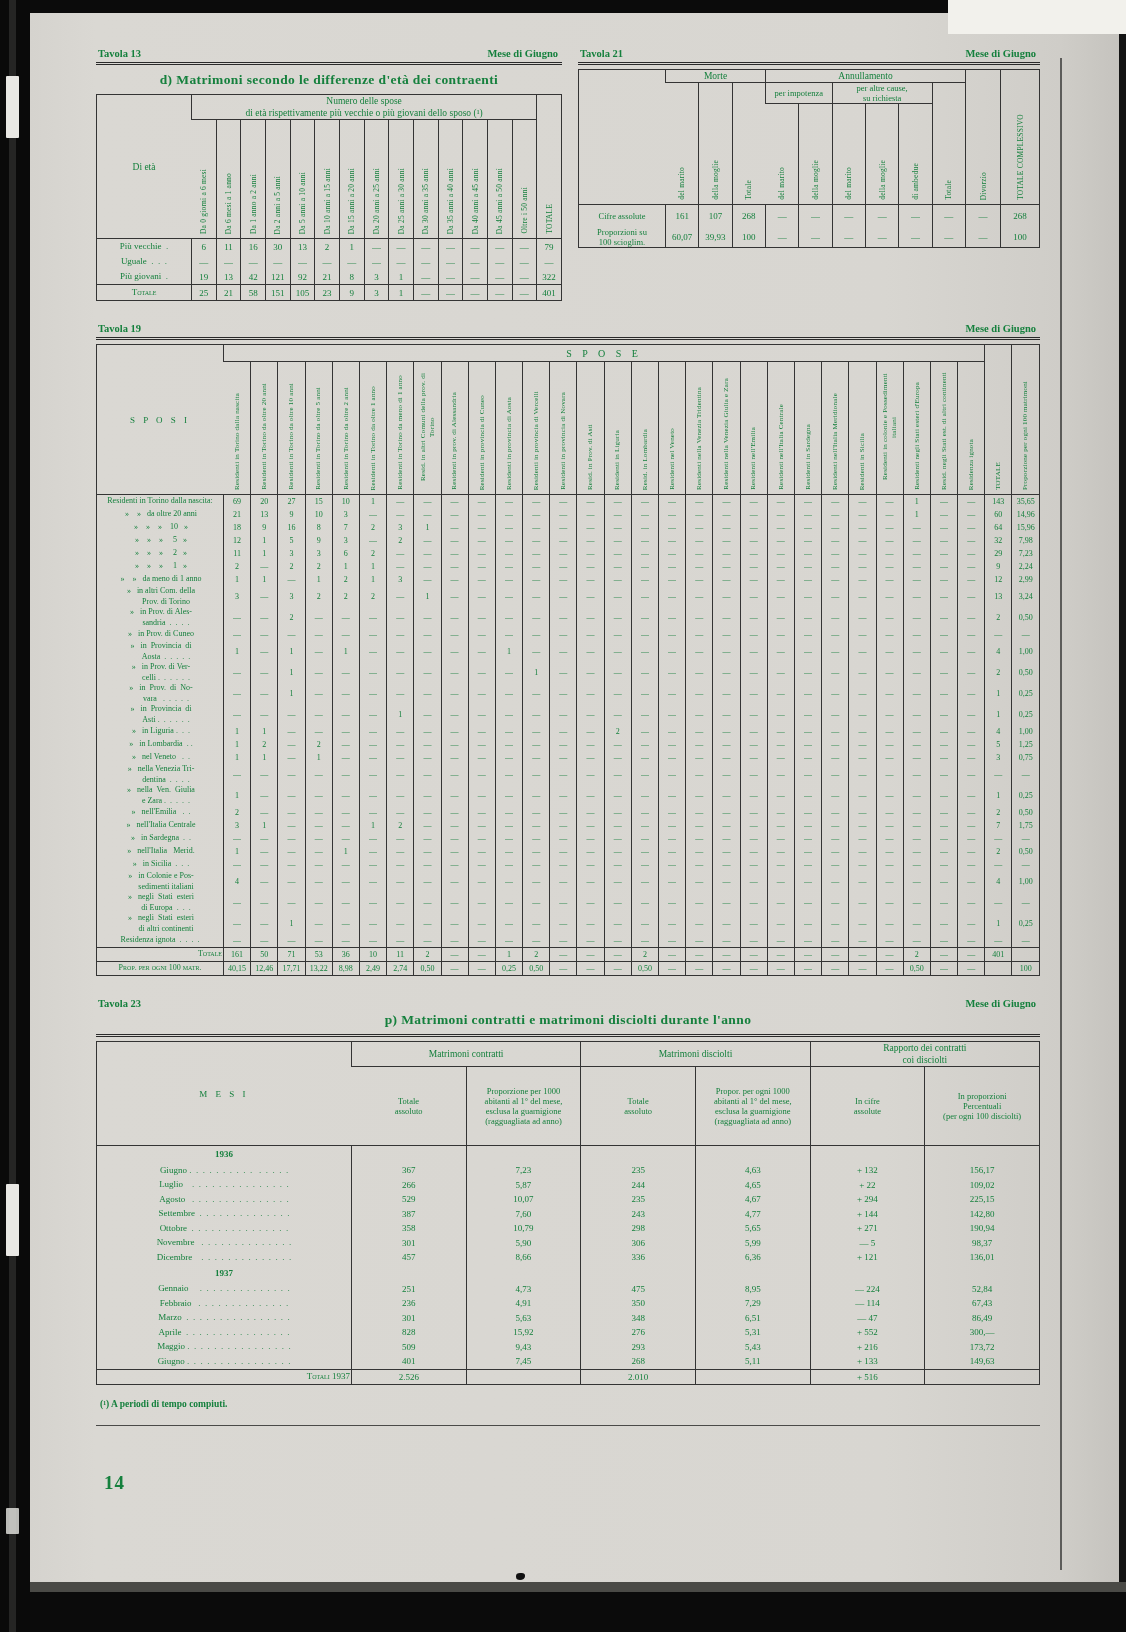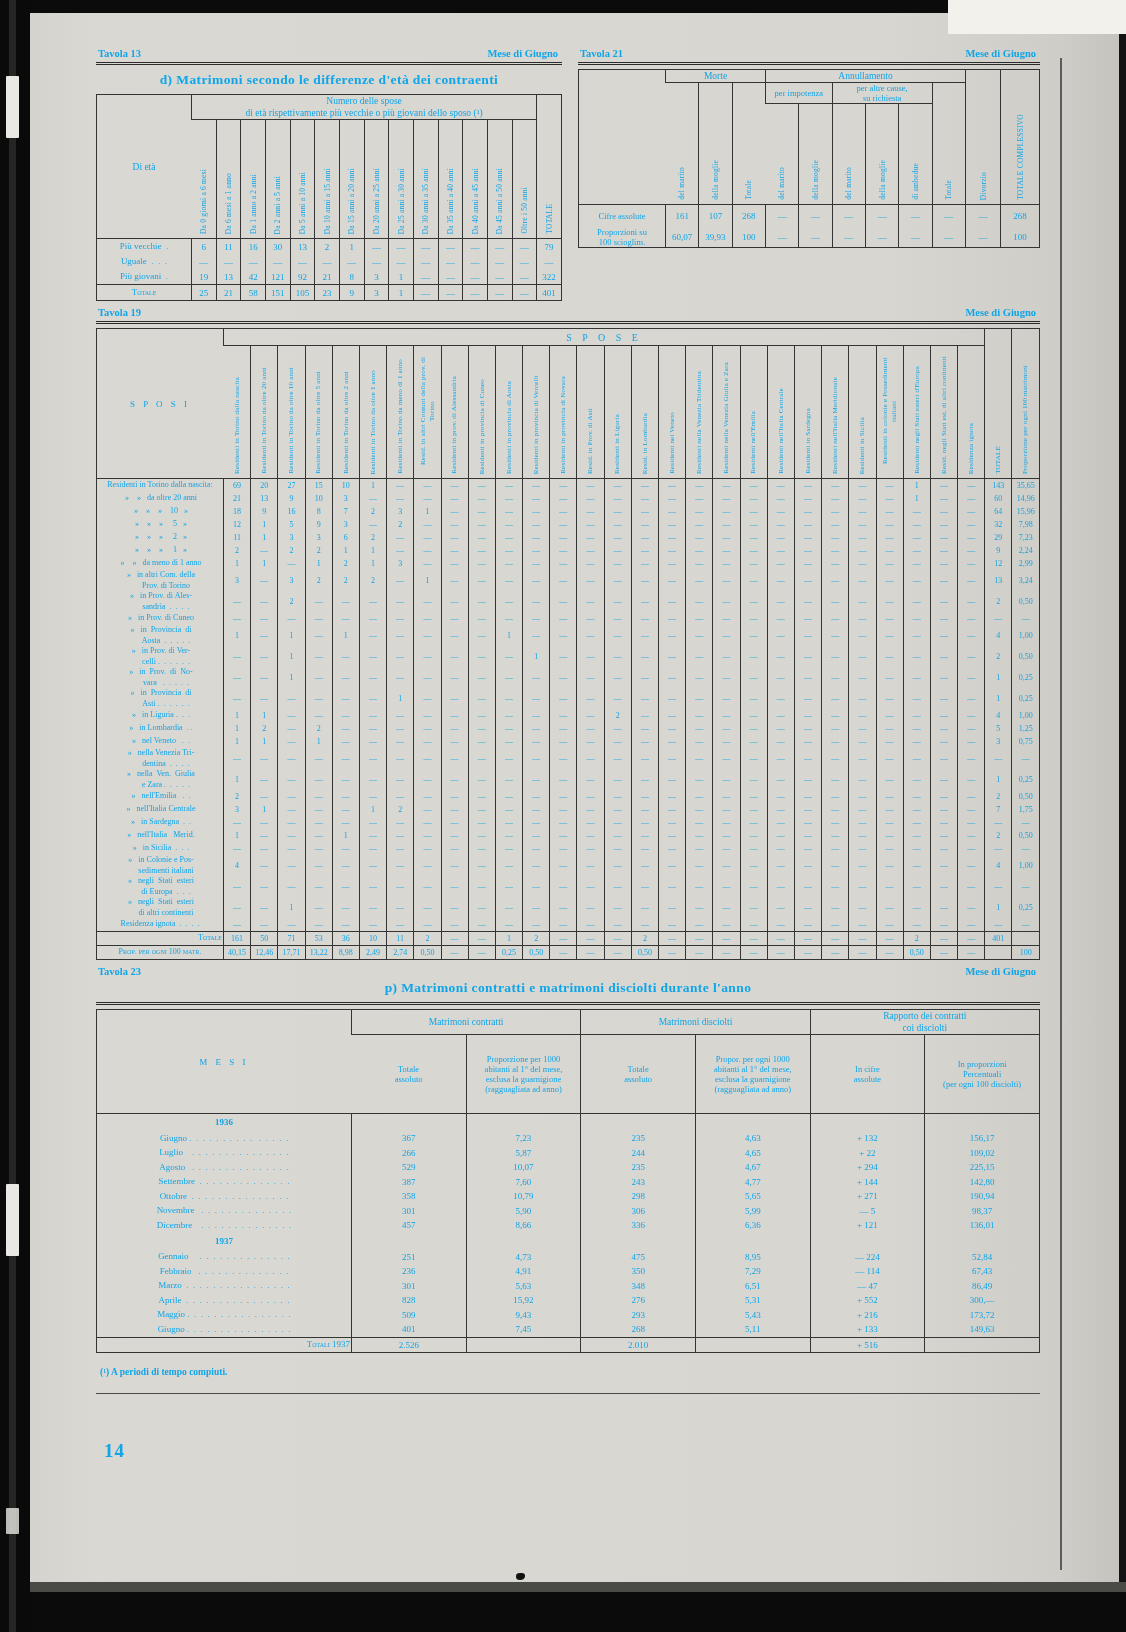--- a/index.html
+++ b/index.html
@@ -1,17 +1,17 @@
 <!DOCTYPE html>
 <html><head>
 <meta charset="utf-8">
 <style>
   html,body{margin:0;padding:0;background:#000;}
   .page{position:relative;width:1126px;height:1632px;background:#101010;overflow:hidden;
-        font-family:"Liberation Serif",serif;color:#0ea5e9;}
+        font-family:"Liberation Serif",serif;color:#15803d;}
   
   .film{position:absolute;left:0;top:0;width:30px;height:100%;background:#0a0a0a;z-index:5;}
   .filmline{position:absolute;left:9px;top:0;width:7px;height:100%;background:#3c3c3a;opacity:.55;}
   .mark{position:absolute;left:6px;width:13px;background:#e9e8e4;border-radius:1px;}
   .topbar{position:absolute;left:0;top:0;width:100%;height:13px;background:#0b0b0b;z-index:4;}
   .notch{position:absolute;right:0;top:0;width:178px;height:34px;background:#f2f1ec;z-index:6;}
   .paper{position:absolute;left:30px;top:12px;width:1096px;height:1578px;
          background:linear-gradient(90deg,#d5d3ce 0,#dad8d3 6%,#d8d6d1 78%,#cfcdc8 94%,#c4c2bd 100%);}
   .pageedge{position:absolute;right:64px;top:58px;height:1512px;width:2px;background:#1e1e1e;opacity:.65;z-index:3;}
   .rightdark{position:absolute;right:0;top:0;width:7px;height:100%;background:#141414;z-index:4;}
@@ -63,21 +63,21 @@
   .t23table td{font-size:9px;height:14.5px;}
   .t23table .rlab{font-size:9px;}
   .rl23{width:252px;}
   .t23table .subg{height:78px;vertical-align:middle;}
   tr.year td{font-weight:bold;text-align:center;height:17px;}
   .tright{text-align:right !important;padding-right:34px;font-variant:small-caps;font-weight:bold;}
 
   .footnote{font-weight:bold;font-size:9.5px;margin:14px 0 0 4px;}
   .endrule{border-top:1px solid #4a4a48;margin-top:16px;}
   .pageno{font-weight:bold;font-size:19px;margin:46px 0 0 8px;letter-spacing:1px;}
-  .secgap{margin-top:6px;}
+  .secgap{margin-top:22px;}
   .toprow{display:flex;gap:16px;align-items:flex-start;}
   .sec13{width:466px;flex:none;} .sec21{flex:1;}
   .t21title{font-size:13px;}
 </style>
 </head>
 <body>
 
 <div class="page">
   <div class="paper"></div>
   <div class="topbar"></div>

